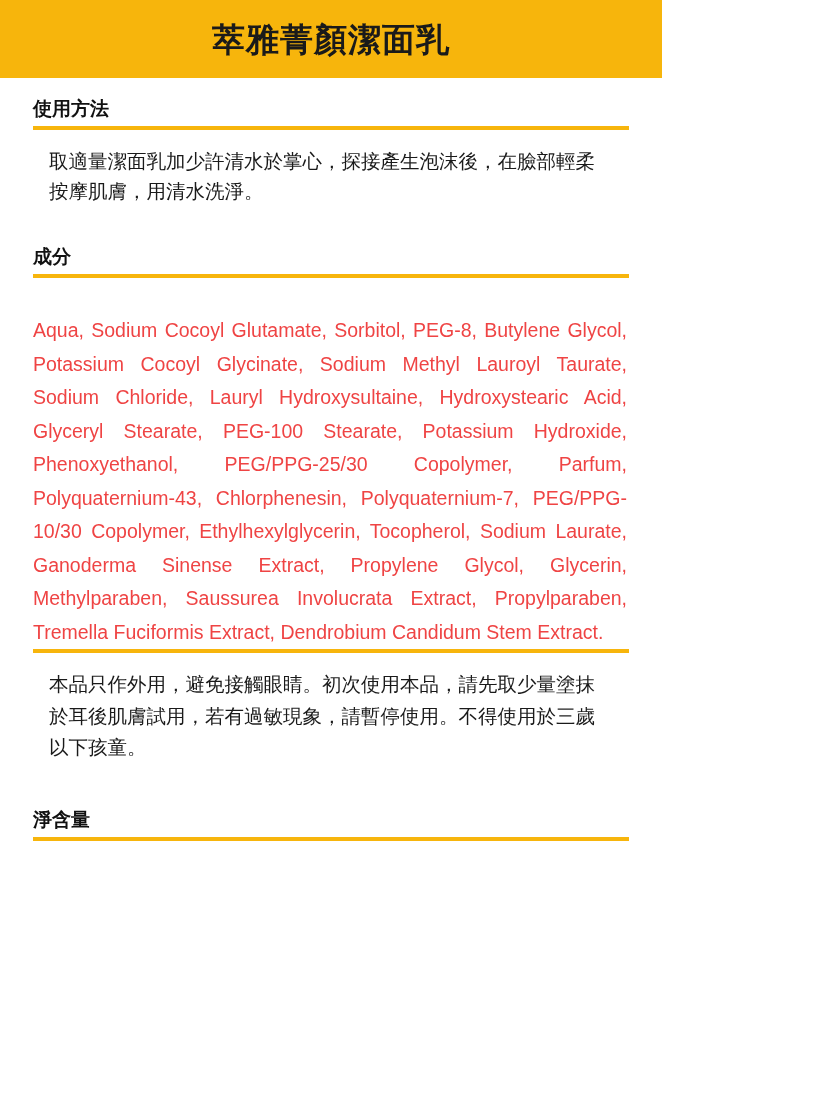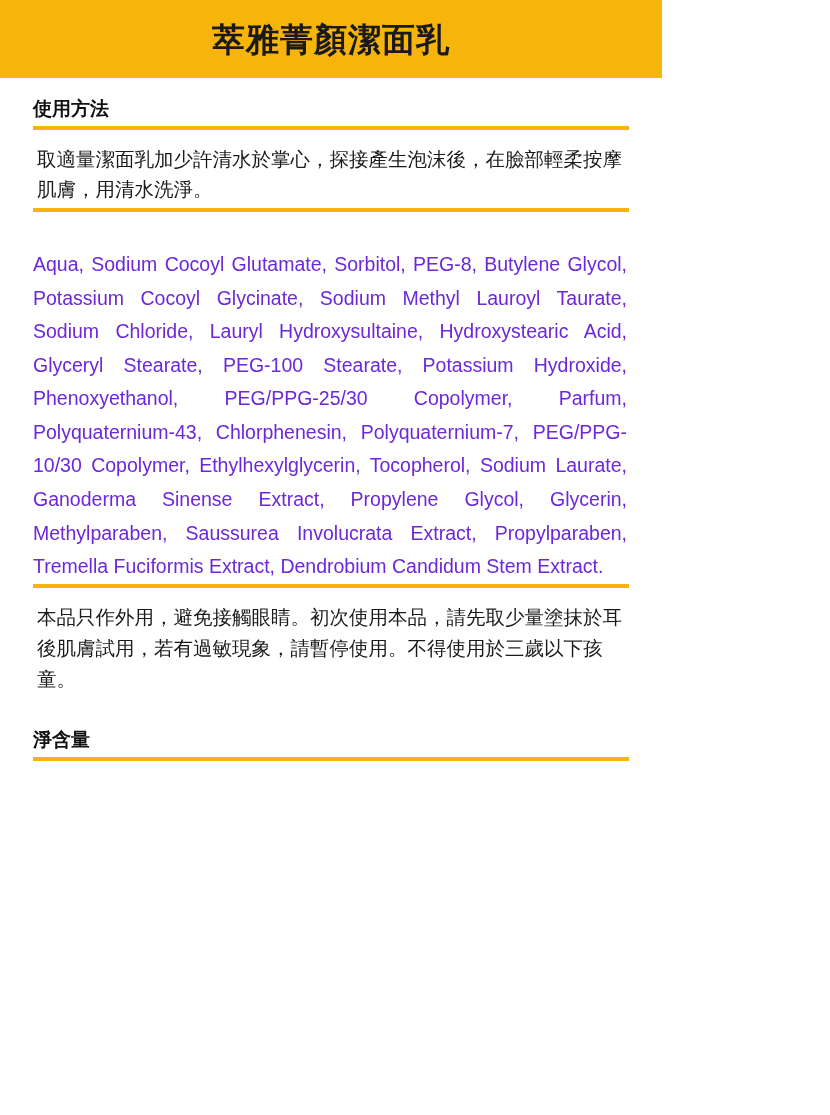--- a/index.html
+++ b/index.html
@@ -54,27 +54,27 @@
   .rule {
     height: 4px;
     background: #f7b50c;
     width: 100%;
     margin: 0 0 14px 0;
   }
   .body-cjk {
     font-size: 19.5px;
     line-height: 1.55;
     color: #1a1a1a;
-    margin: 4px;
+    margin: 16px;
     letter-spacing: 0px;
   }
   .ingredients {
     font-size: 19.5px;
     line-height: 1.72;
-    color: #6d28d9;
+    color: #ef4444;
     margin: 14px 0 0 0;
     text-align: justify;
     text-justify: inter-word;
     hyphens: manual;
     padding-right: 2px;
   }
   .net-value {
     font-size: 19px;
     line-height: 1.5;
     color: #1a1a1a;
@@ -100,20 +100,21 @@
 
   <div class="content">
 
     <div class="section sec-usage">
       <h2 class="section-heading">使用方法</h2>
       <div class="rule"></div>
       <p class="body-cjk">取適量潔面乳加少許清水於掌心，探接產生泡沫後，在臉部輕柔按摩肌膚，用清水洗淨。</p>
     </div>
 
     <div class="section sec-ingredients">
+      <h2 class="section-heading">成分</h2>
       <div class="rule"></div>
       <div class="spacer-ing"></div>
       <p class="ingredients">Aqua, Sodium Cocoyl Glutamate, Sorbitol, PEG-8, Butylene Glycol, Potassium Cocoyl Glycinate, Sodium Methyl Lauroyl Taurate, Sodium Chloride, Lauryl Hydroxysultaine, Hydroxystearic Acid, Glyceryl Stearate, PEG-100 Stearate, Potassium Hydroxide, Phenoxyethanol, PEG/PPG-25/30 Copolymer, Parfum, Polyquaternium-43, Chlorphenesin, Polyquaternium-7, PEG/PPG-10/30 Copolymer, Ethylhexylglycerin, Tocopherol, Sodium Laurate, Ganoderma Sinense Extract, Propylene Glycol, Glycerin, Methylparaben, Saussurea Involucrata Extract, Propylparaben, Tremella Fuciformis Extract, Dendrobium Candidum Stem Extract.</p>
     </div>
 
     <div class="section sec-caution">
       <div class="rule"></div>
       <p class="body-cjk">本品只作外用，避免接觸眼睛。初次使用本品，請先取少量塗抹於耳後肌膚試用，若有過敏現象，請暫停使用。不得使用於三歲以下孩童。</p>
     </div>
 

